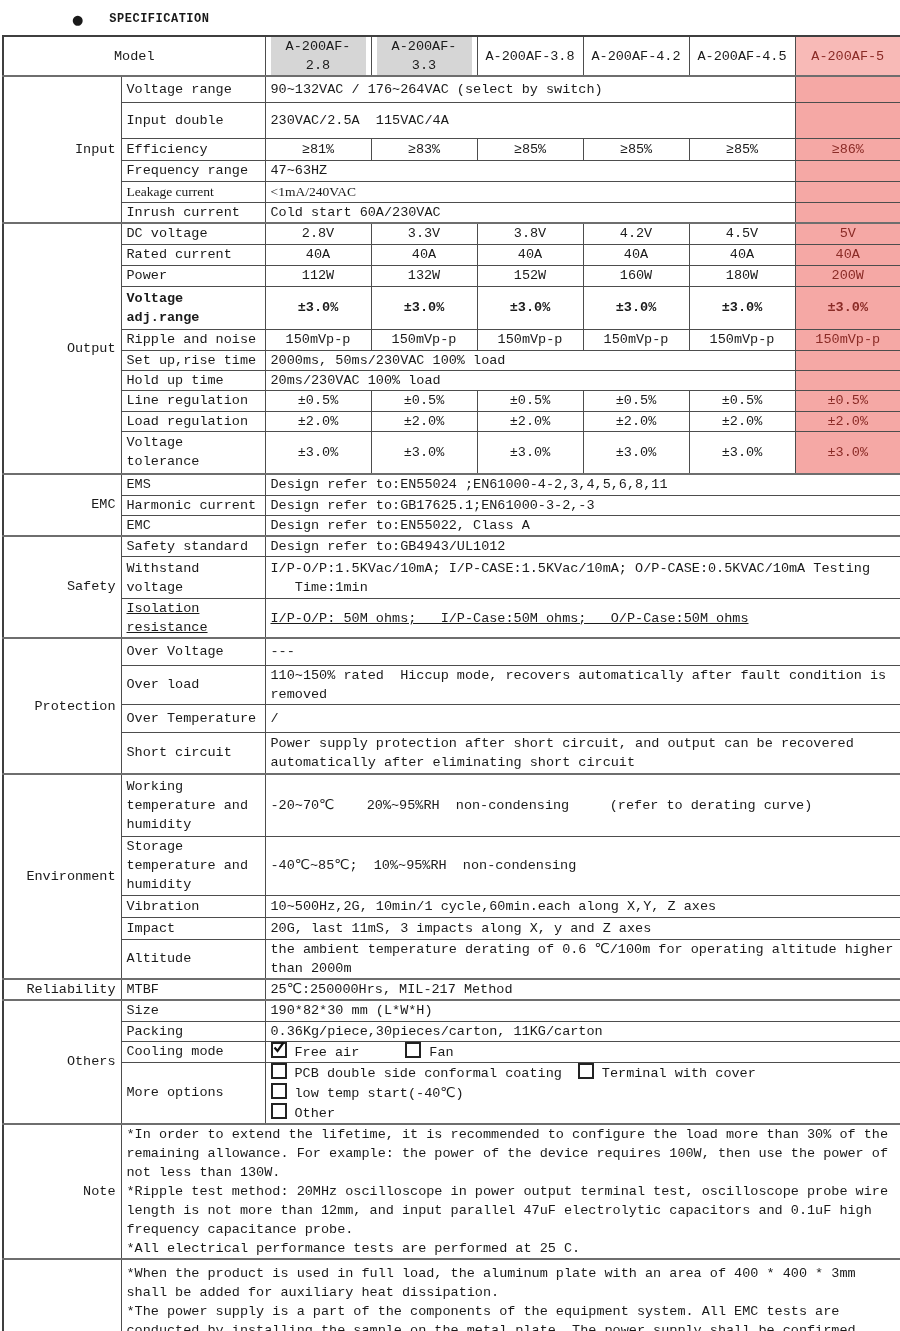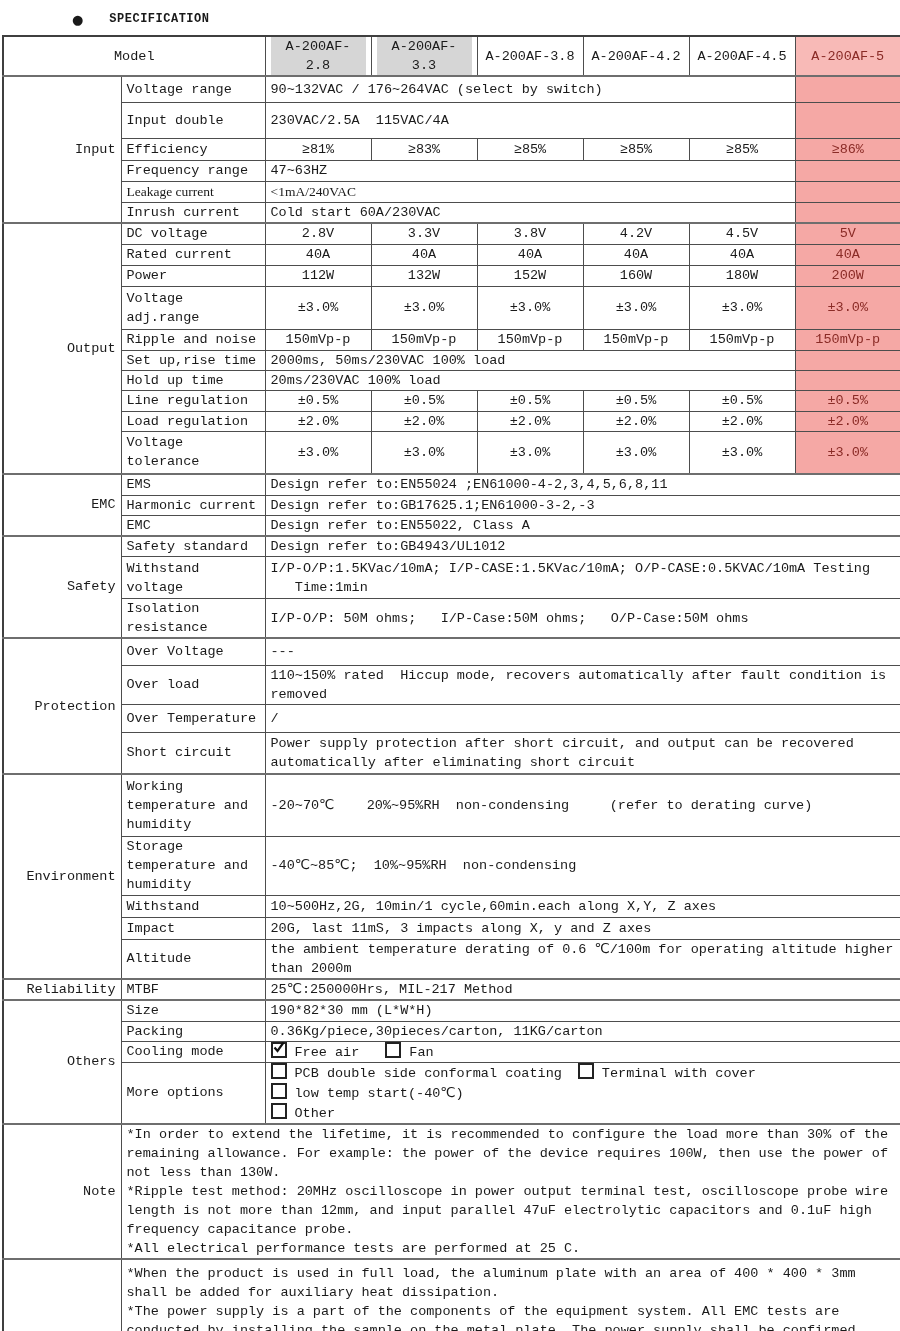--- a/index.html
+++ b/index.html
@@ -122,21 +122,21 @@
         </tr>
         <tr style="height: 21px;">
           <td class="param">Power</td>
           <td class="center">112W</td>
           <td class="center">132W</td>
           <td class="center">152W</td>
           <td class="center">160W</td>
           <td class="center">180W</td>
           <td class="center pink pinktxt">200W</td>
         </tr>
-        <tr style="height: 43px;">
+        <tr style="height: 43px; font-weight: bold;">
           <td class="param">Voltage adj.range</td>
           <td class="center">±3.0%</td>
           <td class="center">±3.0%</td>
           <td class="center">±3.0%</td>
           <td class="center">±3.0%</td>
           <td class="center">±3.0%</td>
           <td class="center pink pinktxt">±3.0%</td>
         </tr>
         <tr style="height: 21px;">
           <td class="param">Ripple and noise</td>
@@ -200,21 +200,21 @@
         <tr class="sec-top" style="height: 21px;">
           <td class="sec" rowspan="3">Safety</td>
           <td class="param">Safety standard</td>
           <td class="vleft" colspan="6">Design refer to:GB4943/UL1012</td>
         </tr>
         <tr style="height: 42px;">
           <td class="param">Withstand voltage</td>
           <td class="vleft" colspan="6">I/P-O/P:1.5KVac/10mA; I/P-CASE:1.5KVac/10mA; O/P-CASE:0.5KVAC/10mA Testing
    Time:1min</td>
         </tr>
-        <tr style="height: 35px;">
+        <tr style="height: 35px; text-decoration: underline;">
           <td class="param">Isolation resistance</td>
           <td class="vleft" colspan="6">I/P-O/P: 50M ohms;   I/P-Case:50M ohms;   O/P-Case:50M ohms</td>
         </tr>
         <tr class="sec-top" style="height: 27px;">
           <td class="sec" rowspan="4">Protection</td>
           <td class="param">Over Voltage</td>
           <td class="vleft" colspan="6">---</td>
         </tr>
         <tr style="height: 35px;">
           <td class="param">Over load</td>
@@ -231,21 +231,21 @@
         <tr class="sec-top" style="height: 62px;">
           <td class="sec" rowspan="5">Environment</td>
           <td class="param">Working temperature and humidity</td>
           <td class="vleft" colspan="6">-20~70℃    20%~95%RH  non-condensing     (refer to derating curve)</td>
         </tr>
         <tr style="height: 59px;">
           <td class="param">Storage temperature and humidity</td>
           <td class="vleft" colspan="6">-40℃~85℃;  10%~95%RH  non-condensing</td>
         </tr>
         <tr style="height: 22px;">
-          <td class="param">Withstand</td>
+          <td class="param">Vibration</td>
           <td class="vleft" colspan="6">10~500Hz,2G, 10min/1 cycle,60min.each along X,Y, Z axes</td>
         </tr>
         <tr style="height: 22px;">
           <td class="param">Impact</td>
           <td class="vleft" colspan="6">20G, last 11mS, 3 impacts along X, y and Z axes</td>
         </tr>
         <tr style="height: 40px;">
           <td class="param">Altitude</td>
           <td class="vleft" colspan="6">the ambient temperature derating of 0.6 ℃/100m for operating altitude higher than 2000m</td>
         </tr>
@@ -258,21 +258,21 @@
           <td class="sec" rowspan="4">Others</td>
           <td class="param">Size</td>
           <td class="vleft" colspan="6">190*82*30 mm (L*W*H)</td>
         </tr>
         <tr style="height: 20px;">
           <td class="param">Packing</td>
           <td class="vleft" colspan="6">0.36Kg/piece,30pieces/carton, 11KG/carton</td>
         </tr>
         <tr style="height: 21px;">
           <td class="param">Cooling mode</td>
-          <td class="vleft checks" colspan="6"><span class="cbi" style="margin-right: 26px;"><span class="cb"><svg viewBox="0 0 15 15">
+          <td class="vleft checks" colspan="6"><span class="cbi" style="margin-right: 46px;"><span class="cb"><svg viewBox="0 0 15 15">
                   <path d="M3.5 7.5 L6.5 11 L12.5 2.5" stroke="#111" stroke-width="2.2" fill="none"></path>
                 </svg></span><span>Free air</span></span><span class="cbi" style="margin-right: 38px;"><span class="cb"></span><span>Fan</span></span></td>
         </tr>
         <tr style="height: 42px;">
           <td class="param">More options</td>
           <td class="vleft checks" colspan="6"><span class="cbi" style="margin-right: 16px;"><span class="cb"></span><span>PCB double side conformal coating</span></span><span class="cbi" style="margin-right: 16px;"><span class="cb"></span><span>Terminal with cover</span></span><span class="cbi" style="margin-right: 16px;"><span class="cb"></span><span>low temp start(-40℃)</span></span><br><span class="cbi" style="margin-right: 16px;"><span class="cb"></span><span>Other</span></span></td>
         </tr>
         <tr class="sec-top" style="height: 120px;">
           <td class="sec" rowspan="1">Note</td>
           <td class="note" colspan="7">

